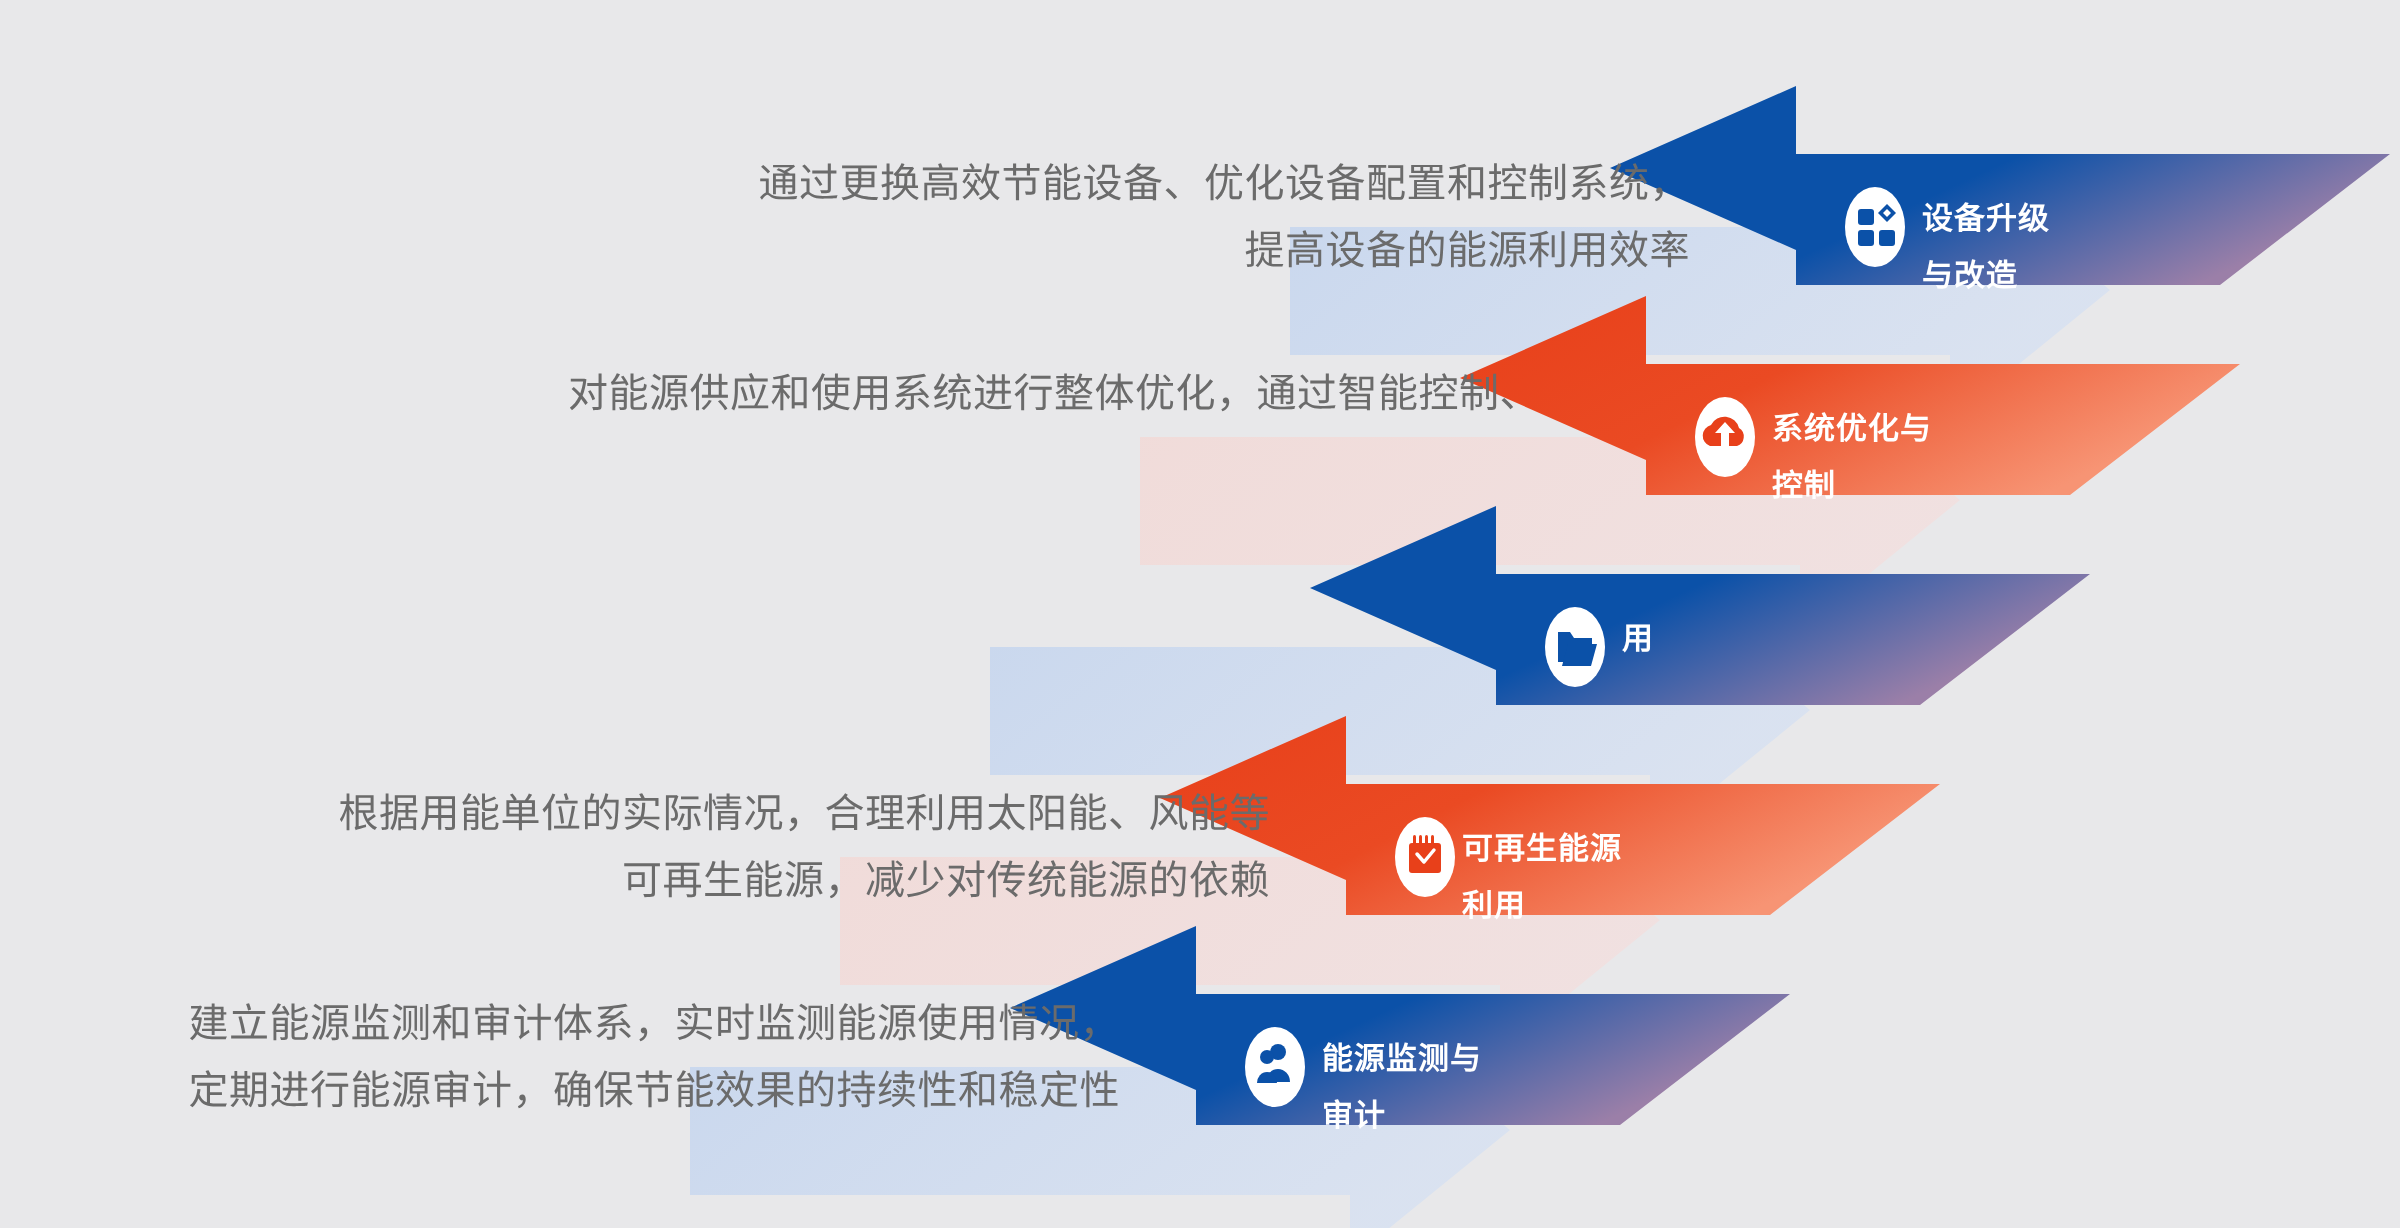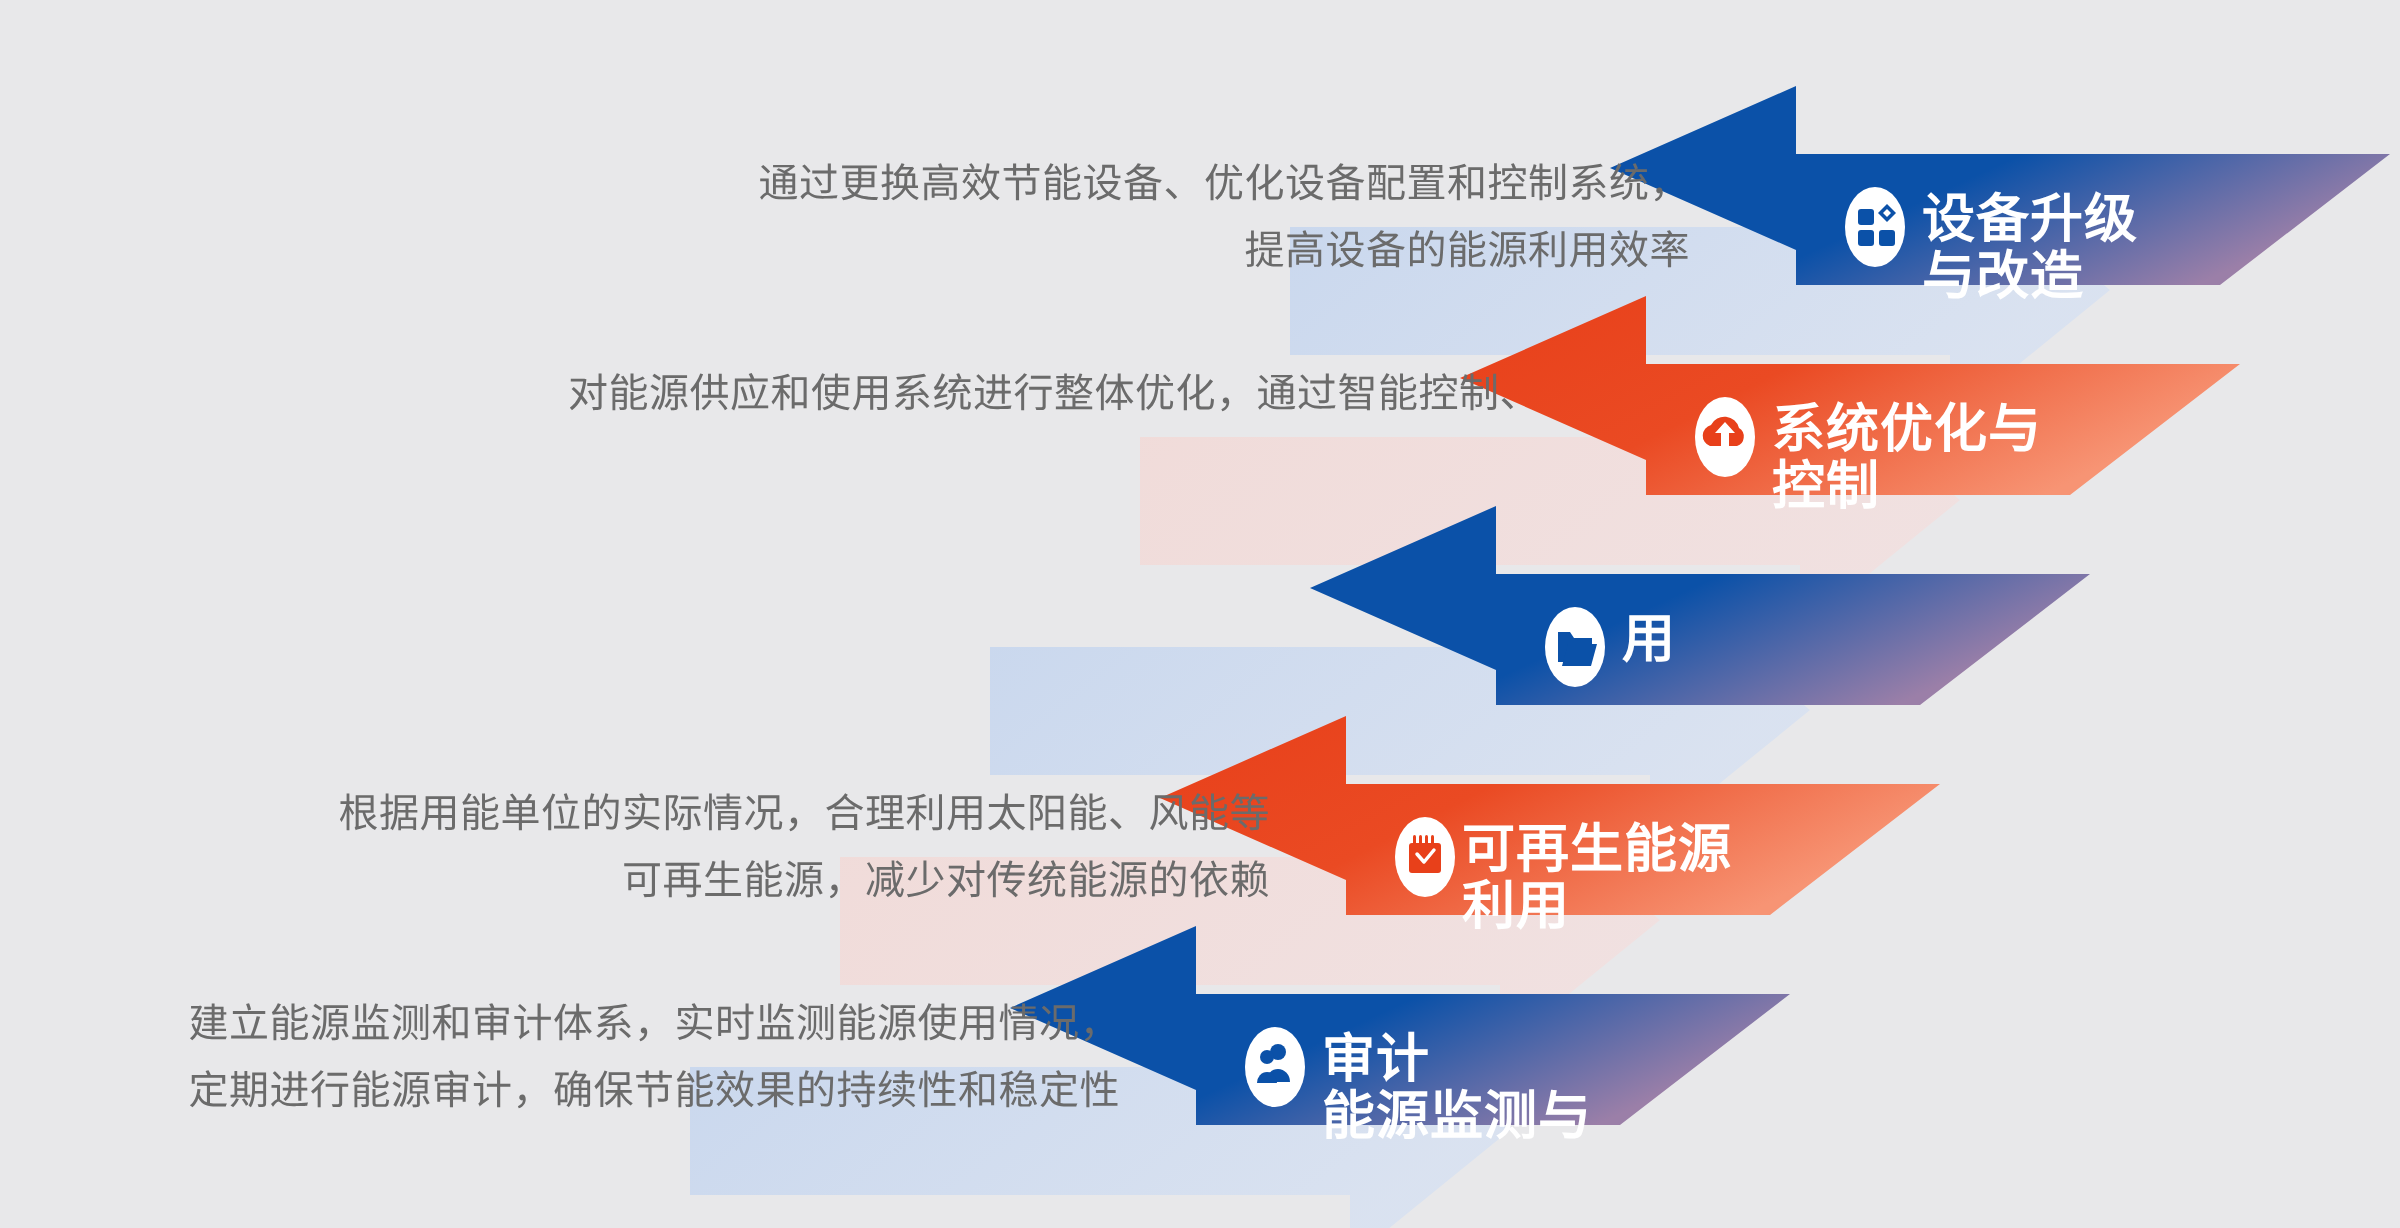--- a/index.html
+++ b/index.html
@@ -24,21 +24,21 @@
     white-space:nowrap;
     letter-spacing:0.5px;
     font-weight:400;
   }
   .desc .line{display:block;}
 
   
   .arrow-title{
     position:absolute;
     color:#ffffff;
-    font-size:53px;
+    font-size:31px;
     line-height:57px;
     font-weight:bold;
     white-space:nowrap;
     letter-spacing:1px;
     text-align:left;
   }
   .arrow-title .tline{display:block;}
 </style>
 </head>
 <body>
@@ -212,22 +212,22 @@
   <div class="arrow-title" style="left:1622px;top:610px;">
     <span class="tline">用</span>
   </div>
 
   <div class="arrow-title" style="left:1442px;top:820px;margin-left:20px;">
     <span class="tline">可再生能源</span>
     <span class="tline">利用</span>
   </div>
 
   <div class="arrow-title" style="left:1322px;top:1030px;">
+    <span class="tline">能源监测与</span>
     <span class="tline">审计</span>
-    <span class="tline">能源监测与</span>
   </div>
 
   <div class="desc" style="left:460px;top:150px;width:1230px;">
     <span class="line">通过更换高效节能设备、优化设备配置和控制系统，</span>
     <span class="line">提高设备的能源利用效率</span>
   </div>
 
   <div class="desc" style="left:310px;top:360px;width:1230px;">
     <span class="line">对能源供应和使用系统进行整体优化，通过智能控制、</span>
   </div>

